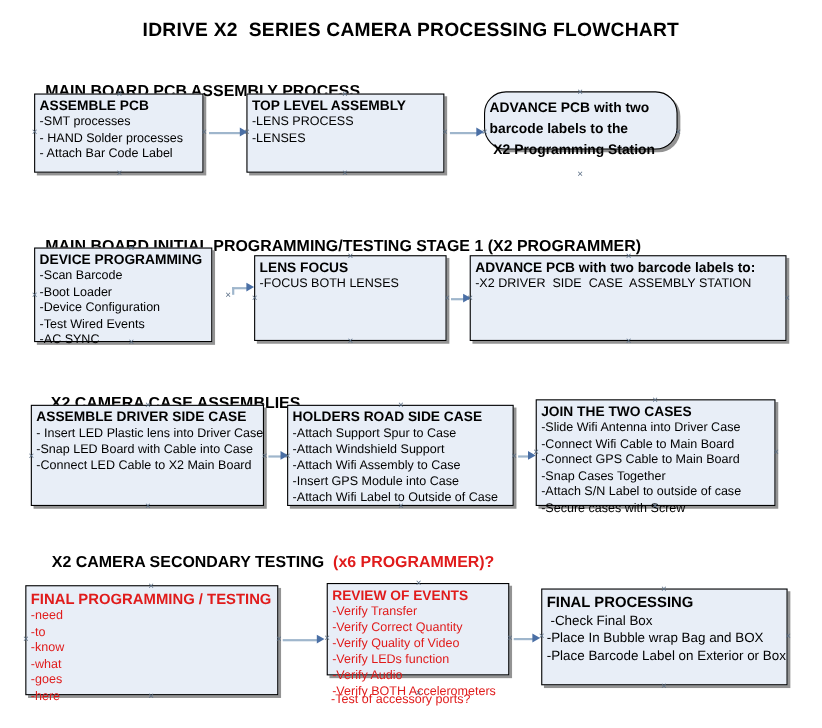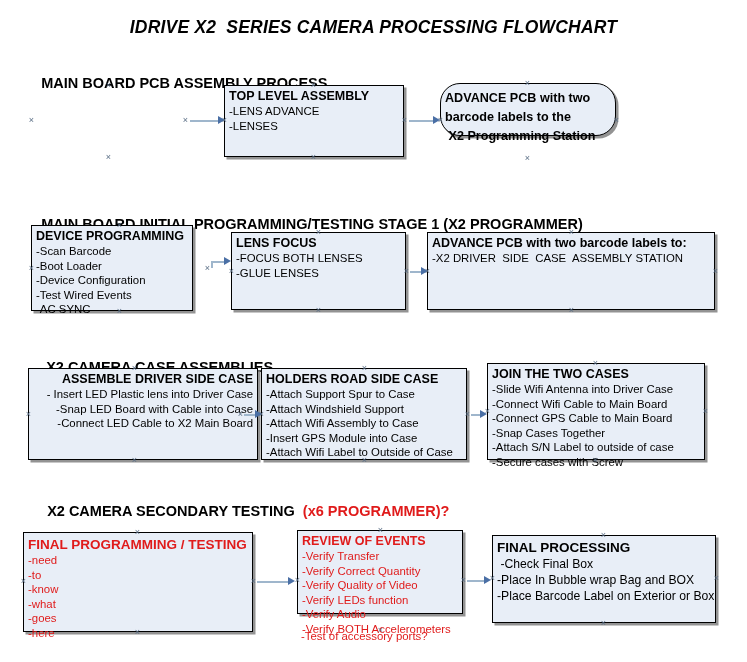--- a/index.html
+++ b/index.html
@@ -20,21 +20,20 @@
     position: absolute;
     left: 0;
     top: 17px;
     width: 747px;
     text-align: center;
     font-size: 17.5px;
     font-weight: bold;
     color: #000000;
     letter-spacing: 0.2px;
     white-space: pre;
-    font-style: italic;
   }
 
   .section-heading {
     position: absolute;
     font-size: 14.5px;
     font-weight: bold;
     color: #000000;
     white-space: pre;
     text-align: right;
   }
@@ -131,32 +130,40 @@
 <body>
 
 <div id="canvas">
 
   <div class="title">IDRIVE X2  SERIES CAMERA PROCESSING FLOWCHART</div>
 
   <div class="section-heading" style="left:25px; top:59px;">
     <span>MAIN BOARD PCB ASSEMBLY PROCESS</span>
   </div>
 
+  <div class="box" style="left:31px; top:85px; width:154px; height:72px;">
+    <div class="box-inner">
+      <div class="box-title">ASSEMBLE PCB</div>
+      <div class="box-line">-SMT processes</div>
+      <div class="box-line">- HAND Solder processes</div>
+      <div class="box-line">- Attach Bar Code Label</div>
+    </div>
+  </div>
   <div class="xmark" style="left:28px; top:117px;"></div>
   <div class="xmark" style="left:105px; top:82px;"></div>
   <div class="xmark" style="left:105px; top:154px;"></div>
   <div class="xmark" style="left:182px; top:117px;"></div>
 
   <div class="conn" style="left:190px; top:120px; width:29px;"></div>
   <div class="conn-head" style="left:218px; top:116px;"></div>
 
   <div class="box" style="left:224px; top:85px; width:180px; height:72px;">
     <div class="box-inner">
       <div class="box-title">TOP LEVEL ASSEMBLY</div>
-      <div class="box-line">-LENS ADVANCE</div>
+      <div class="box-line">-LENS PROCESS</div>
       <div class="box-line">-LENSES</div>
     </div>
   </div>
   <div class="xmark" style="left:221px; top:117px;"></div>
   <div class="xmark" style="left:310px; top:82px;"></div>
   <div class="xmark" style="left:310px; top:154px;"></div>
   <div class="xmark" style="left:401px; top:117px;"></div>
 
   <div class="conn" style="left:409px; top:120px; width:25px;"></div>
   <div class="conn-head" style="left:433px; top:116px;"></div>
@@ -193,21 +200,20 @@
   <div class="xmark" style="left:204px; top:265px;"></div>
 
   <div class="conn" style="left:211px; top:261px; width:14px;"></div>
   <div class="conn" style="left:211px; top:261px; width:2px; height:7px;"></div>
   <div class="conn-head" style="left:224px; top:257px;"></div>
 
   <div class="box" style="left:231px; top:232px; width:175px; height:78px;">
     <div class="box-inner">
       <div class="box-title">LENS FOCUS</div>
       <div class="box-line">-FOCUS BOTH LENSES</div>
-      <div class="box-line">-GLUE LENSES</div>
     </div>
   </div>
   <div class="xmark" style="left:228px; top:268px;"></div>
   <div class="xmark" style="left:315px; top:229px;"></div>
   <div class="xmark" style="left:315px; top:307px;"></div>
   <div class="xmark" style="left:403px; top:268px;"></div>
 
   <div class="conn" style="left:410px; top:271px; width:13px;"></div>
   <div class="conn-head" style="left:421px; top:267px;"></div>
 
@@ -219,21 +225,21 @@
   </div>
   <div class="xmark" style="left:424px; top:268px;"></div>
   <div class="xmark" style="left:568px; top:229px;"></div>
   <div class="xmark" style="left:568px; top:307px;"></div>
   <div class="xmark" style="left:712px; top:268px;"></div>
 
   <div class="section-heading" style="left:30px; top:343px;">
     <span>X2 CAMERA CASE ASSEMBLIES</span>
   </div>
 
-  <div class="box" style="left:28px; top:368px; width:230px; height:92px;text-align:right;">
+  <div class="box" style="left:28px; top:368px; width:212px; height:92px;">
     <div class="box-inner">
       <div class="box-title">ASSEMBLE DRIVER SIDE CASE</div>
       <div class="box-line">- Insert LED Plastic lens into Driver Case</div>
       <div class="box-line">-Snap LED Board with Cable into Case</div>
       <div class="box-line">-Connect LED Cable to X2 Main Board</div>
     </div>
   </div>
   <div class="xmark" style="left:25px; top:411px;"></div>
   <div class="xmark" style="left:131px; top:365px;"></div>
   <div class="xmark" style="left:131px; top:457px;"></div>

